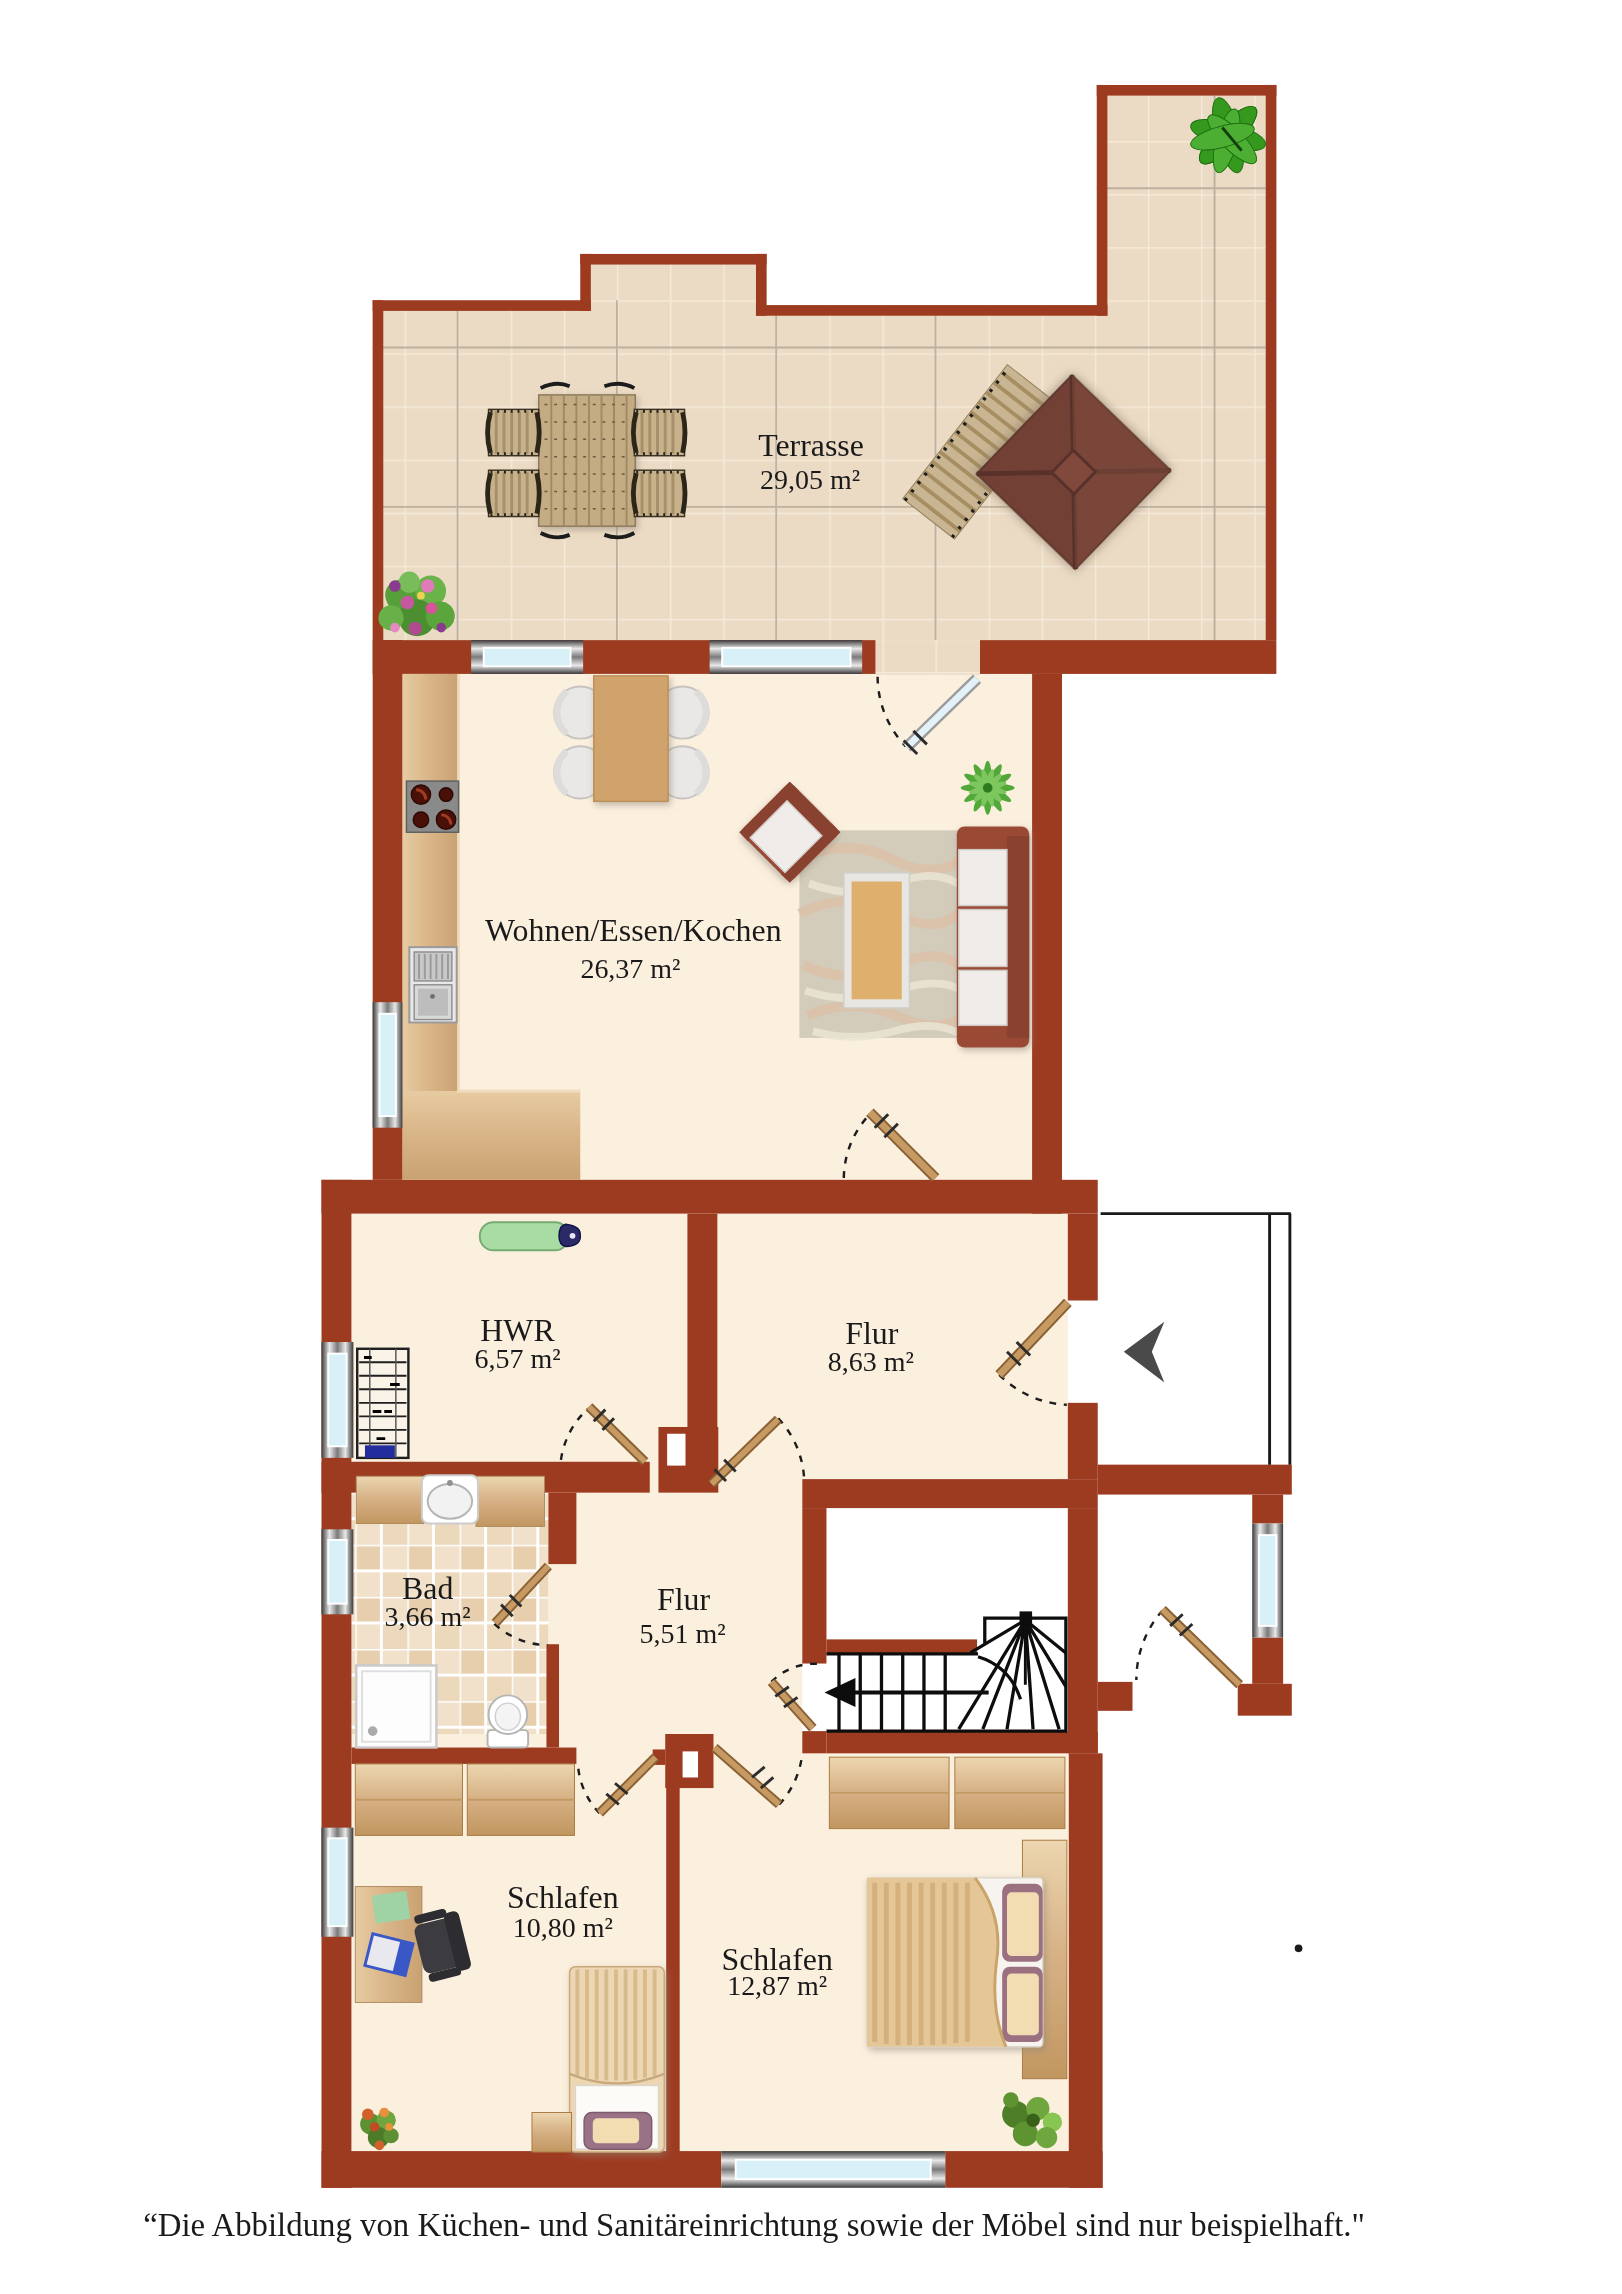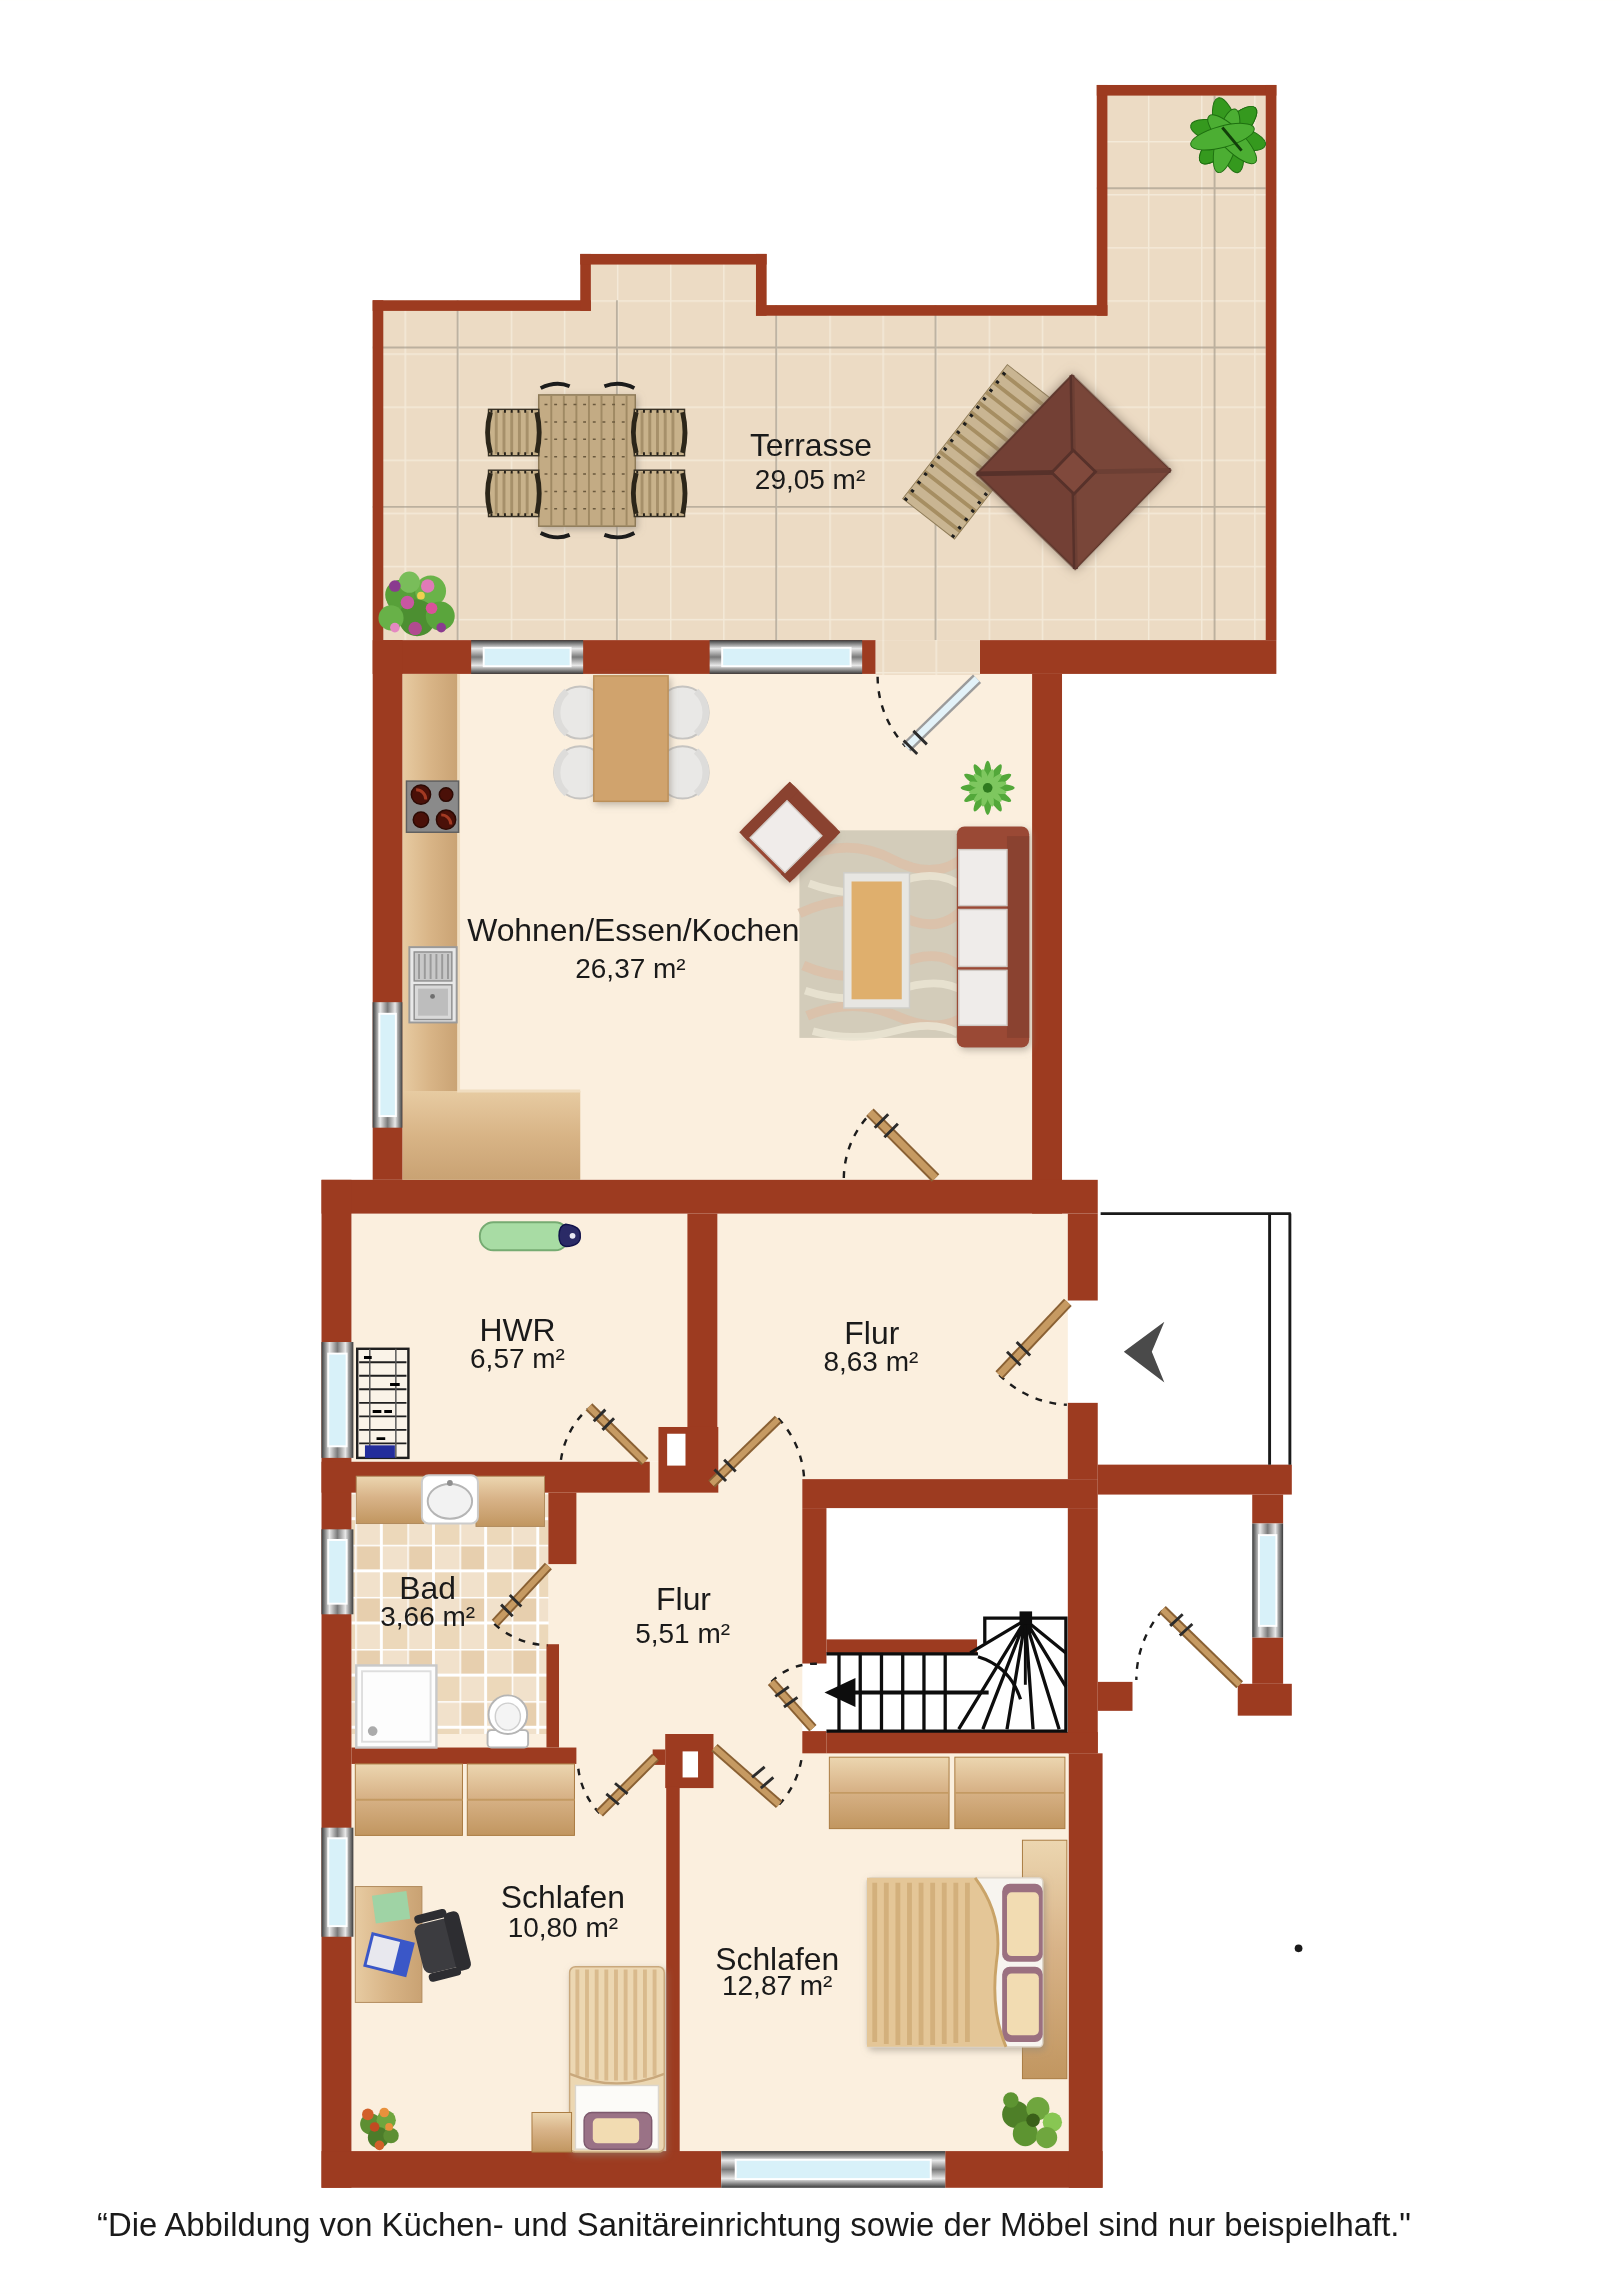--- a/index.html
+++ b/index.html
@@ -1,17 +1,17 @@
 <!DOCTYPE html>
 <html><head>
 <meta charset="utf-8">
 <style>
   html,body{margin:0;padding:0;background:#ffffff;}
   #page{position:relative;width:1622px;height:2294px;background:#fde047;overflow:hidden;
-        font-family:Liberation Sans, sans-serif;}
+        font-family:Liberation Serif, serif;}
   svg{position:absolute;left:0;top:0;}
 </style>
 </head>
 <body>
 <div id="page">
 <svg width="1622" height="2294" viewBox="0 0 1680 2376">
 <defs>
   <filter id="soft" x="-20%" y="-20%" width="140%" height="140%">
     <feDropShadow dx="0" dy="0" stdDeviation="6" flood-color="#8a7a6a" flood-opacity="0.8"></feDropShadow>
   </filter>

